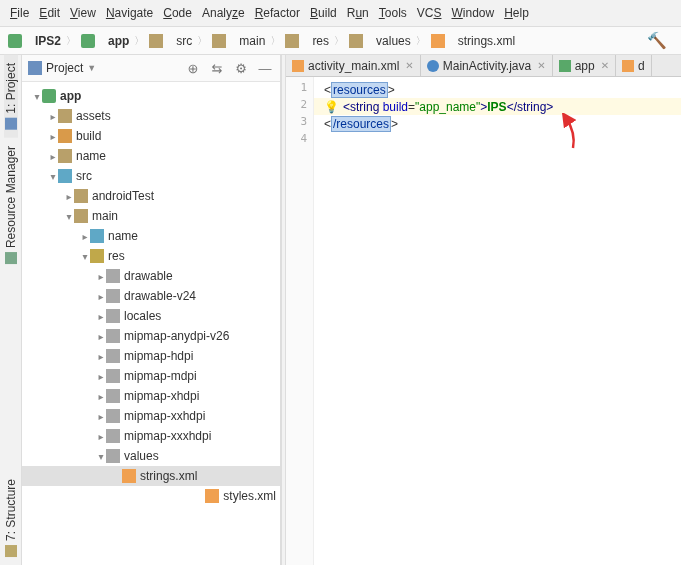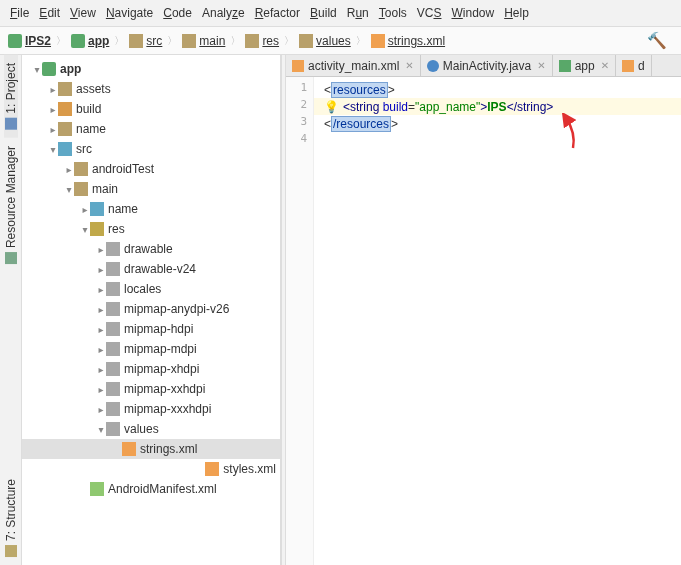--- a/index.html
+++ b/index.html
@@ -1,21 +1,21 @@
 <!DOCTYPE html>
 <html><head>
 <meta charset="utf-8">
 <style>
   * { box-sizing: border-box; margin: 0; padding: 0; font-family: "Segoe UI", Tahoma, sans-serif; font-size: 12px; color: #333; }
   body { width: 681px; height: 565px; background: #f2f2f2; display: flex; flex-direction: column; overflow: hidden; }
   .menubar { display: flex; gap: 2px; padding: 4px 6px; background: #f2f2f2; border-bottom: 1px solid #ddd; }
   .menubar span { padding: 2px 4px; cursor: default; }
   .menubar span u { text-decoration: underline; }
   .navbar { display: flex; align-items: center; padding: 3px 6px; background: #fafafa; border-bottom: 1px solid #ddd; gap: 2px; height: 28px; }
-  .navbar .crumb { display: flex; align-items: center; gap: 3px; padding: 1px 2px; text-decoration: underline; }
+  .navbar .crumb { display: flex; align-items: center; gap: 13px; padding: 1px 2px; }
   .navbar .sep { color: #aaa; font-size: 10px; padding: 0 1px; }
   .mod-icon { width: 14px; height: 14px; background: #59a869; border-radius: 2px; display:inline-block; }
   .fld-icon { width: 14px; height: 14px; background: #b8a06a; display:inline-block; }
   .xml-icon { width: 14px; height: 14px; background: #f0a050; display:inline-block; }
   .hammer { color: #59a869; font-size: 16px; margin-left:auto; padding-right:8px;}
   .main { flex: 1; display: flex; min-height: 0; }
   .left-strip { width: 22px; background: #f2f2f2; border-right: 1px solid #ddd; display: flex; flex-direction: column; align-items: center; }
   .left-strip .rot { writing-mode: vertical-rl; transform: rotate(180deg); font-size: 11px; padding: 8px 0; color: #666; display:flex; align-items:center; gap:4px;}
   .left-strip .rot.active { background: #e8e8e8; }
   .left-strip .roticon { width:12px; height:12px; display:inline-block; }
@@ -129,20 +129,31 @@
         <span>Resource Manager</span>
       </div>
     <div style="flex:1"></div>
     <div class="rot">
         <span class="roticon" style="background:#bba86a"></span>
         <span>7: Structure</span>
       </div>
   </div>
 
   <div class="project-panel">
+    <div class="proj-header">
+      <div class="proj-combo">
+        <span class="cicon"></span>
+        <span>Project</span>
+        <span class="chev">▼</span>
+      </div>
+      <div class="tbtn">⊕</div>
+      <div class="tbtn">⇆</div>
+      <div class="tbtn">⚙</div>
+      <div class="tbtn">—</div>
+    </div>
     <div class="tree" id="treehost">
         <div class="row" style="padding-left: 10px;">
           <span class="arr">▾</span>
           <span class="ic mod"></span>
           <span><b>app</b></span>
         </div>
         <div class="row" style="padding-left: 26px;">
           <span class="arr">▸</span>
           <span class="ic fld-g"></span>
           <span>assets</span>
@@ -234,25 +245,20 @@
         </div>
         <div class="row sel" style="padding-left: 90px;">
           <span class="arr"></span>
           <span class="ic xml"></span>
           <span>strings.xml</span>
         </div>
         <div class="row" style="padding-left: 90px; justify-content: flex-end;">
           <span class="arr"></span>
           <span class="ic xml"></span>
           <span>styles.xml</span>
-        </div>
-        <div class="row" style="padding-left: 58px;">
-          <span class="arr"></span>
-          <span class="ic mf"></span>
-          <span>AndroidManifest.xml</span>
         </div>
       </div>
   </div>
 
   <div class="vsplit"></div>
 
   <div class="editor">
     <div class="tabs">
       <div class="tab">
           <span class="ticon" style="background:#f0a050"></span>

